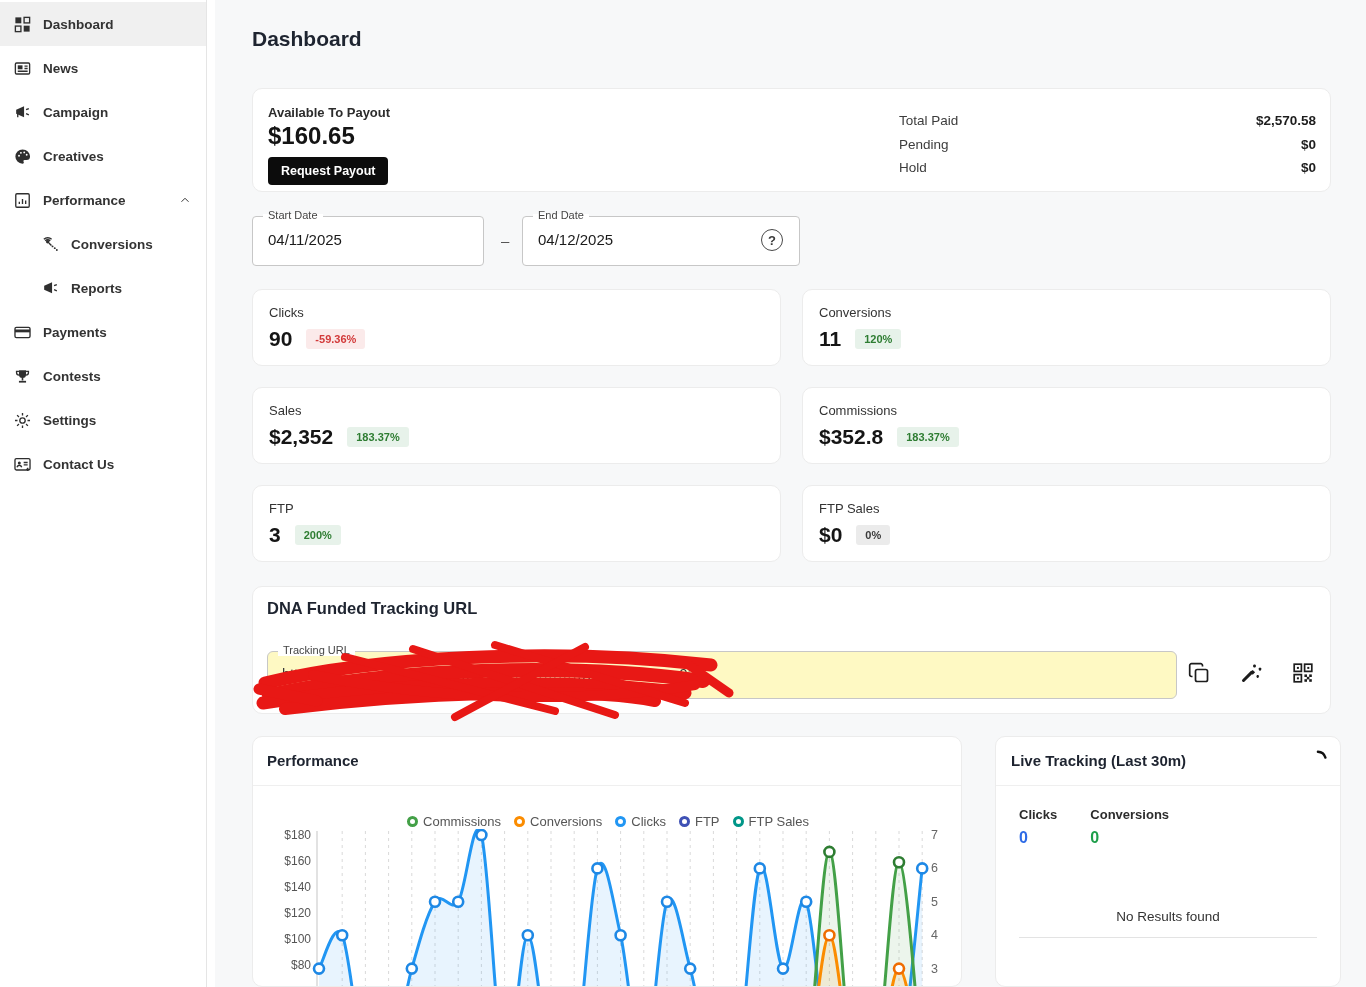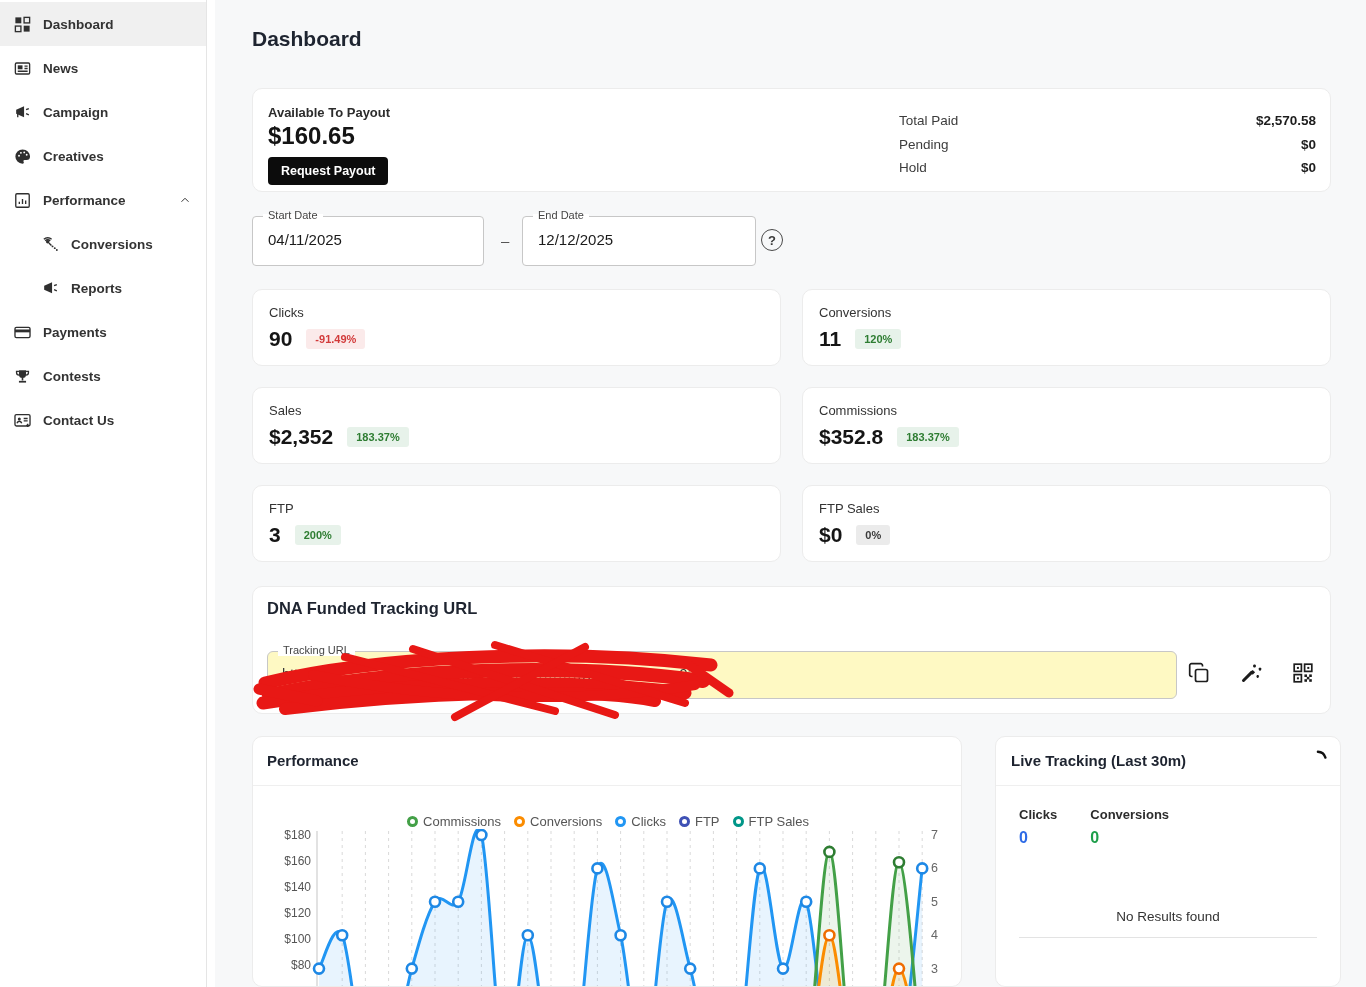--- a/index.html
+++ b/index.html
@@ -198,20 +198,29 @@
     <div class="side-item">
       <span class="ic">
         <svg viewBox="0 0 24 24">
           <path d="M7.5 4h9v5.5a4.5 4.5 0 0 1-9 0V4z" fill="currentColor"></path>
           <path d="M7.5 5.5H4.5v1.5a3.2 3.2 0 0 0 3.2 3.2M16.5 5.5h3v1.5a3.2 3.2 0 0 1-3.2 3.2" stroke="currentColor" fill="none" stroke-width="1.7"></path>
           <rect x="11" y="13.5" width="2" height="3.5" fill="currentColor"></rect>
           <rect x="7.5" y="17.5" width="9" height="2.2" fill="currentColor"></rect>
         </svg>
       </span>
       <span class="lb">Contests</span>
+    </div>
+    <div class="side-item">
+      <span class="ic">
+        <svg viewBox="0 0 24 24">
+          <circle cx="12" cy="12" r="3.4" stroke="currentColor" fill="none" stroke-width="1.7"></circle>
+          <path d="M12 2.5v3.2M12 18.3v3.2M2.5 12h3.2M18.3 12h3.2M5.2 5.2l2.3 2.3M16.5 16.5l2.3 2.3M5.2 18.8l2.3-2.3M16.5 7.5l2.3-2.3" stroke="currentColor" fill="none" stroke-width="1.7"></path>
+        </svg>
+      </span>
+      <span class="lb">Settings</span>
     </div>
     <div class="side-item">
       <span class="ic">
         <svg viewBox="0 0 24 24">
           <rect x="2.5" y="4.5" width="19" height="14.5" rx="1.8" stroke="currentColor" fill="none" stroke-width="1.7"></rect>
           <circle cx="8" cy="10" r="1.9" fill="currentColor"></circle>
           <path d="M5 15.5c.4-1.7 1.6-2.6 3-2.6s2.6.9 3 2.6" stroke="currentColor" fill="none" stroke-width="1.7"></path>
           <path d="M13.5 9.5h5M13.5 12.5h5" stroke="currentColor" fill="none" stroke-width="1.7"></path>
           <path d="M18.5 16.2v4M16.5 18.2h4" stroke="currentColor" fill="none" stroke-width="1.7"></path>
         </svg>
@@ -242,32 +251,32 @@
                    <span class="v">$0</span>
         </div>
       </div>
   </section>
 
   <div class="datefield" style="left:37px; top:216px; width:232px;">
     <span class="flabel">Start Date</span>
     <span class="fval">04/11/2025</span>
   </div>
   <span class="date-sep">–</span>
-  <div class="datefield" style="left:307px; top:216px; width:234px;padding-left:6px;">
+  <div class="datefield" style="left:307px; top:216px; width:278px;padding-left:6px;">
     <span class="flabel">End Date</span>
-    <span class="fval">12/12/2025</span>
+    <span class="fval">04/12/2025</span>
   </div>
   <button class="help-btn">?</button>
 
   <div class="stats-grid" id="stats-grid">
       <div class="stat-card">
         <div class="stat-label">Clicks</div>
     <div class="stat-row">
       <span class="stat-value">90</span>
-      <span class="badge down">-91.49%</span>
+      <span class="badge down">-59.36%</span>
     </div>
       </div>
       <div class="stat-card">
         <div class="stat-label">Conversions</div>
     <div class="stat-row">
       <span class="stat-value">11</span>
       <span class="badge up">120%</span>
     </div>
       </div>
       <div class="stat-card">

